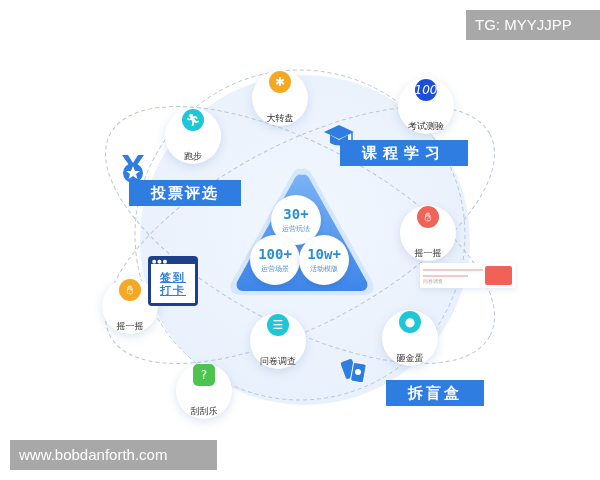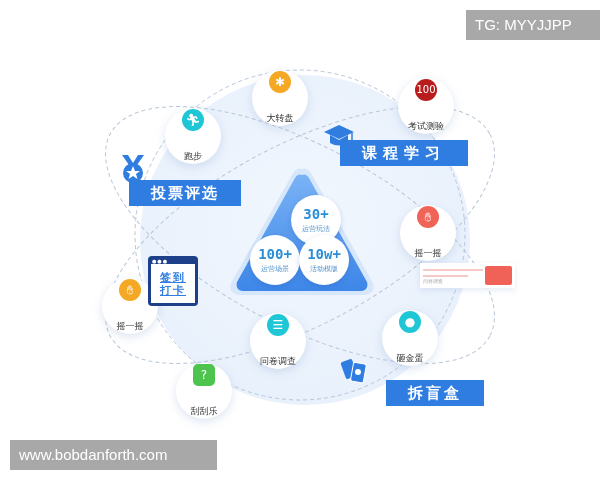--- a/index.html
+++ b/index.html
@@ -92,41 +92,41 @@
     <svg width="150" height="135" viewBox="0 0 150 135">
       <defs>
         <linearGradient id="tg" x1="0" y1="0" x2="0" y2="1">
           <stop offset="0" stop-color="#7ab2f5"></stop>
           <stop offset="1" stop-color="#3d86e8"></stop>
         </linearGradient>
       </defs>
       <path d="M75 4 Q80 2 84 8 L146 118 Q149 128 138 130 L12 130 Q1 128 4 118 L66 8 Q70 2 75 4 Z" fill="#d6e6fb"></path>
       <path d="M75 10 Q79 8 82 13 L140 117 Q142 125 134 126 L16 126 Q8 125 10 117 L68 13 Q71 8 75 10 Z" fill="url(#tg)"></path>
     </svg>
-    <div class="stat" style="left:64px; top:30px;">
+    <div class="stat" style="left:44px; top:30px;">
       <span class="num">30+</span>
       <span class="desc">运营玩法</span>
     </div>
     <div class="stat" style="left:23px; top:70px;">
       <span class="num">100+</span>
       <span class="desc">运营场景</span>
     </div>
     <div class="stat" style="left:72px; top:70px;">
       <span class="num">10w+</span>
       <span class="desc">活动模版</span>
     </div>
   </div>
 
   <div class="node" style="left:252px; top:70px;">
     <span class="ico" style="background:#f4a823;">✱</span>
     <span class="lbl">大转盘</span>
   </div>
 
   <div class="node" style="left:398px; top:78px;">
-    <span class="ico" style="background:#b91c1c; font-size:10px; ">100</span>
+    <span class="ico" style="background:#1d4ed8; font-size:12px; font-style:italic;">100</span>
     <span class="lbl">考试测验</span>
   </div>
 
   <div class="node" style="left:165px; top:108px;">
     <span class="ico" style="background:#1fc7d6;">🏃︎</span>
     <span class="lbl">跑步</span>
   </div>
 
   <div class="node" style="left:400px; top:205px;">
     <span class="ico" style="background:#ef6457;">✋︎</span>

